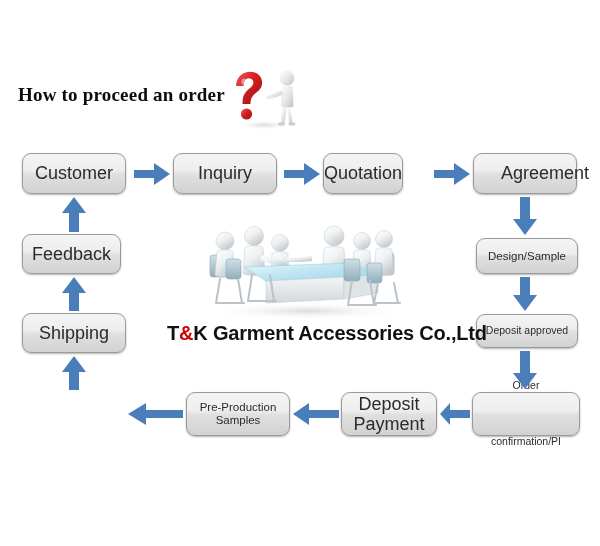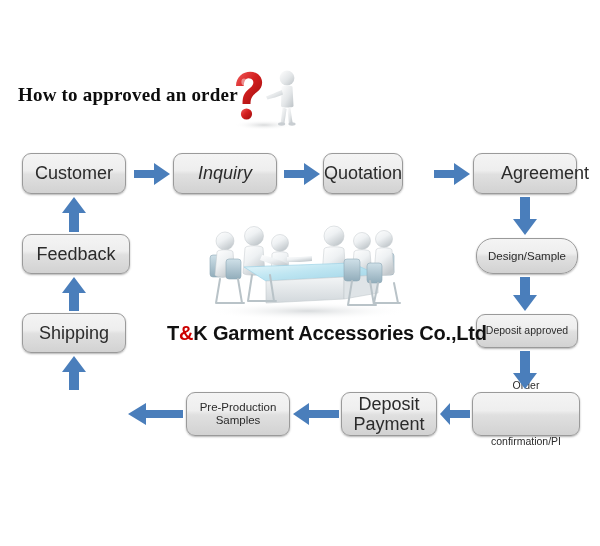--- a/index.html
+++ b/index.html
@@ -83,21 +83,21 @@
   }
   .node.small { font-size: 10.5px; }
   .node.med   { font-size: 11.5px; }
   .arrow-svg { position: absolute; overflow: visible; }
 </style>
 </head>
 <body>
 
 <div id="page">
 
-  <div id="title">How to approved an order</div>
+  <div id="title">How to proceed an order</div>
 
   <div id="qmark-graphic">
     <svg width="84" height="64" viewBox="0 0 84 64" xmlns="http://www.w3.org/2000/svg">
       <defs>
         <linearGradient id="redg" x1="0" y1="0" x2="1" y2="1">
           <stop offset="0%" stop-color="#f05a5a"></stop>
           <stop offset="45%" stop-color="#d41f1f"></stop>
           <stop offset="100%" stop-color="#9c0d0d"></stop>
         </linearGradient>
         <linearGradient id="whiteg" x1="0" y1="0" x2="1" y2="1">
@@ -123,33 +123,33 @@
       <path d="M66.2 41 L68.6 57 L64.8 57.5 L63.4 43 Z" fill="url(#whiteg)"></path>
       <ellipse cx="57.6" cy="58" rx="3.6" ry="1.7" fill="#c9ced2"></ellipse>
       <ellipse cx="68.0" cy="58" rx="3.6" ry="1.7" fill="#c9ced2"></ellipse>
     </svg>
   </div>
 
   <div class="node" style="left:22px; top:153px; width:104px; height:41px;">
     <span>Customer</span>
   </div>
 
-  <div class="node" style="left:173px; top:153px; width:104px; height:41px;font-style:italic;">
+  <div class="node" style="left:173px; top:153px; width:104px; height:41px;">
     <span>Inquiry</span>
   </div>
 
   <div class="node" style="left:323px; top:153px; width:80px; height:41px;">
     <span>Quotation</span>
   </div>
 
   <div class="node" style="left:473px; top:153px; width:104px; height:41px;padding-left:44px;">
     <span>Agreement</span>
   </div>
 
-  <div class="node med" style="left:476px; top:238px; width:102px; height:36px;border-radius:17px;">
+  <div class="node med" style="left:476px; top:238px; width:102px; height:36px;">
     <span>Design/Sample</span>
   </div>
 
   <div class="node small" style="left:476px; top:314px; width:102px; height:34px;">
     <span>Deposit approved</span>
   </div>
 
   <div class="node small" style="left:472px; top:392px; width:108px; height:44px; flex-direction:column;gap:44px;">
     <span>Order</span>
     <span>confirmation/PI</span>
@@ -163,21 +163,21 @@
   <div class="node med" style="left:186px; top:392px; width:104px; height:44px; flex-direction:column;">
     <span>Pre-Production</span>
     <span>Samples</span>
   </div>
 
 
   <div class="node" style="left:22px; top:313px; width:104px; height:40px;">
     <span>Shipping</span>
   </div>
 
-  <div class="node" style="left:22px; top:234px; width:108px; height:40px;">
+  <div class="node" style="left:22px; top:234px; width:99px; height:40px;">
     <span>Feedback</span>
   </div>
 
   <svg class="arrow-svg" style="left:134px; top:163px;" width="36" height="22" viewBox="0 0 36 22">
     <polygon points="0,7 20,7 20,0 36,11 20,22 20,15 0,15" fill="#4a7ebb"></polygon>
   </svg>
 
   <svg class="arrow-svg" style="left:284px; top:163px;" width="36" height="22" viewBox="0 0 36 22">
     <polygon points="0,7 20,7 20,0 36,11 20,22 20,15 0,15" fill="#4a7ebb"></polygon>
   </svg>

